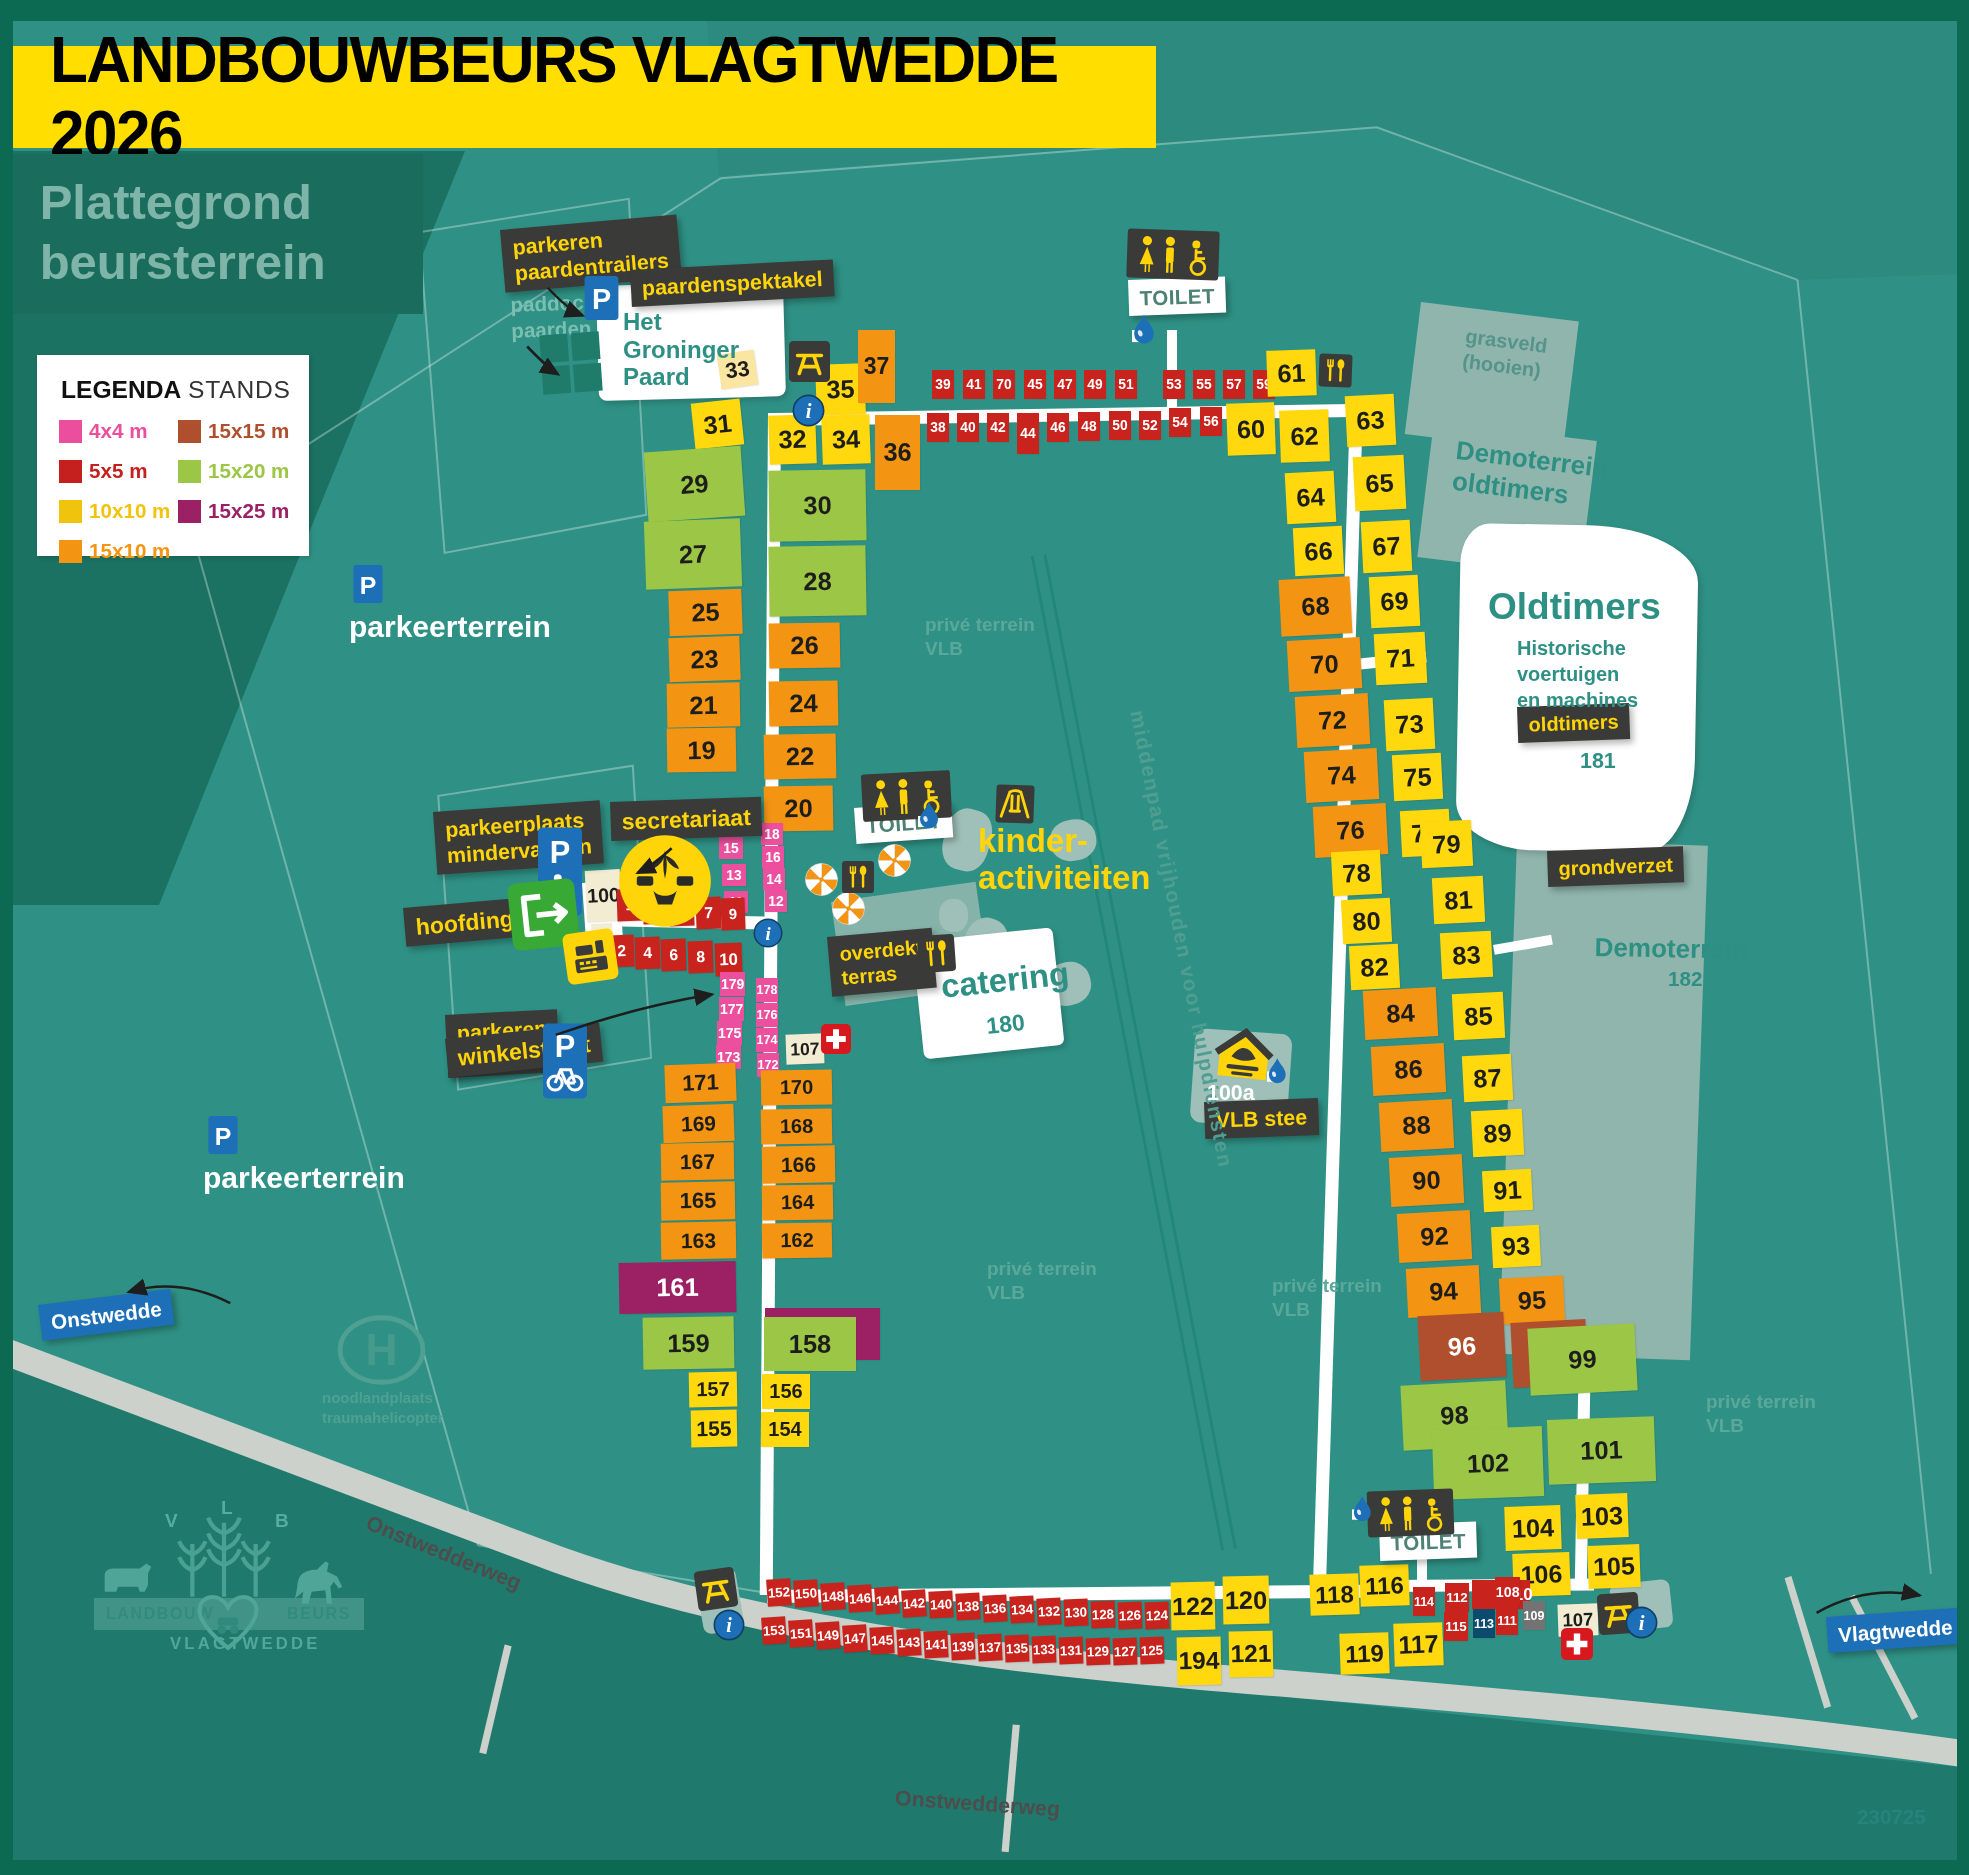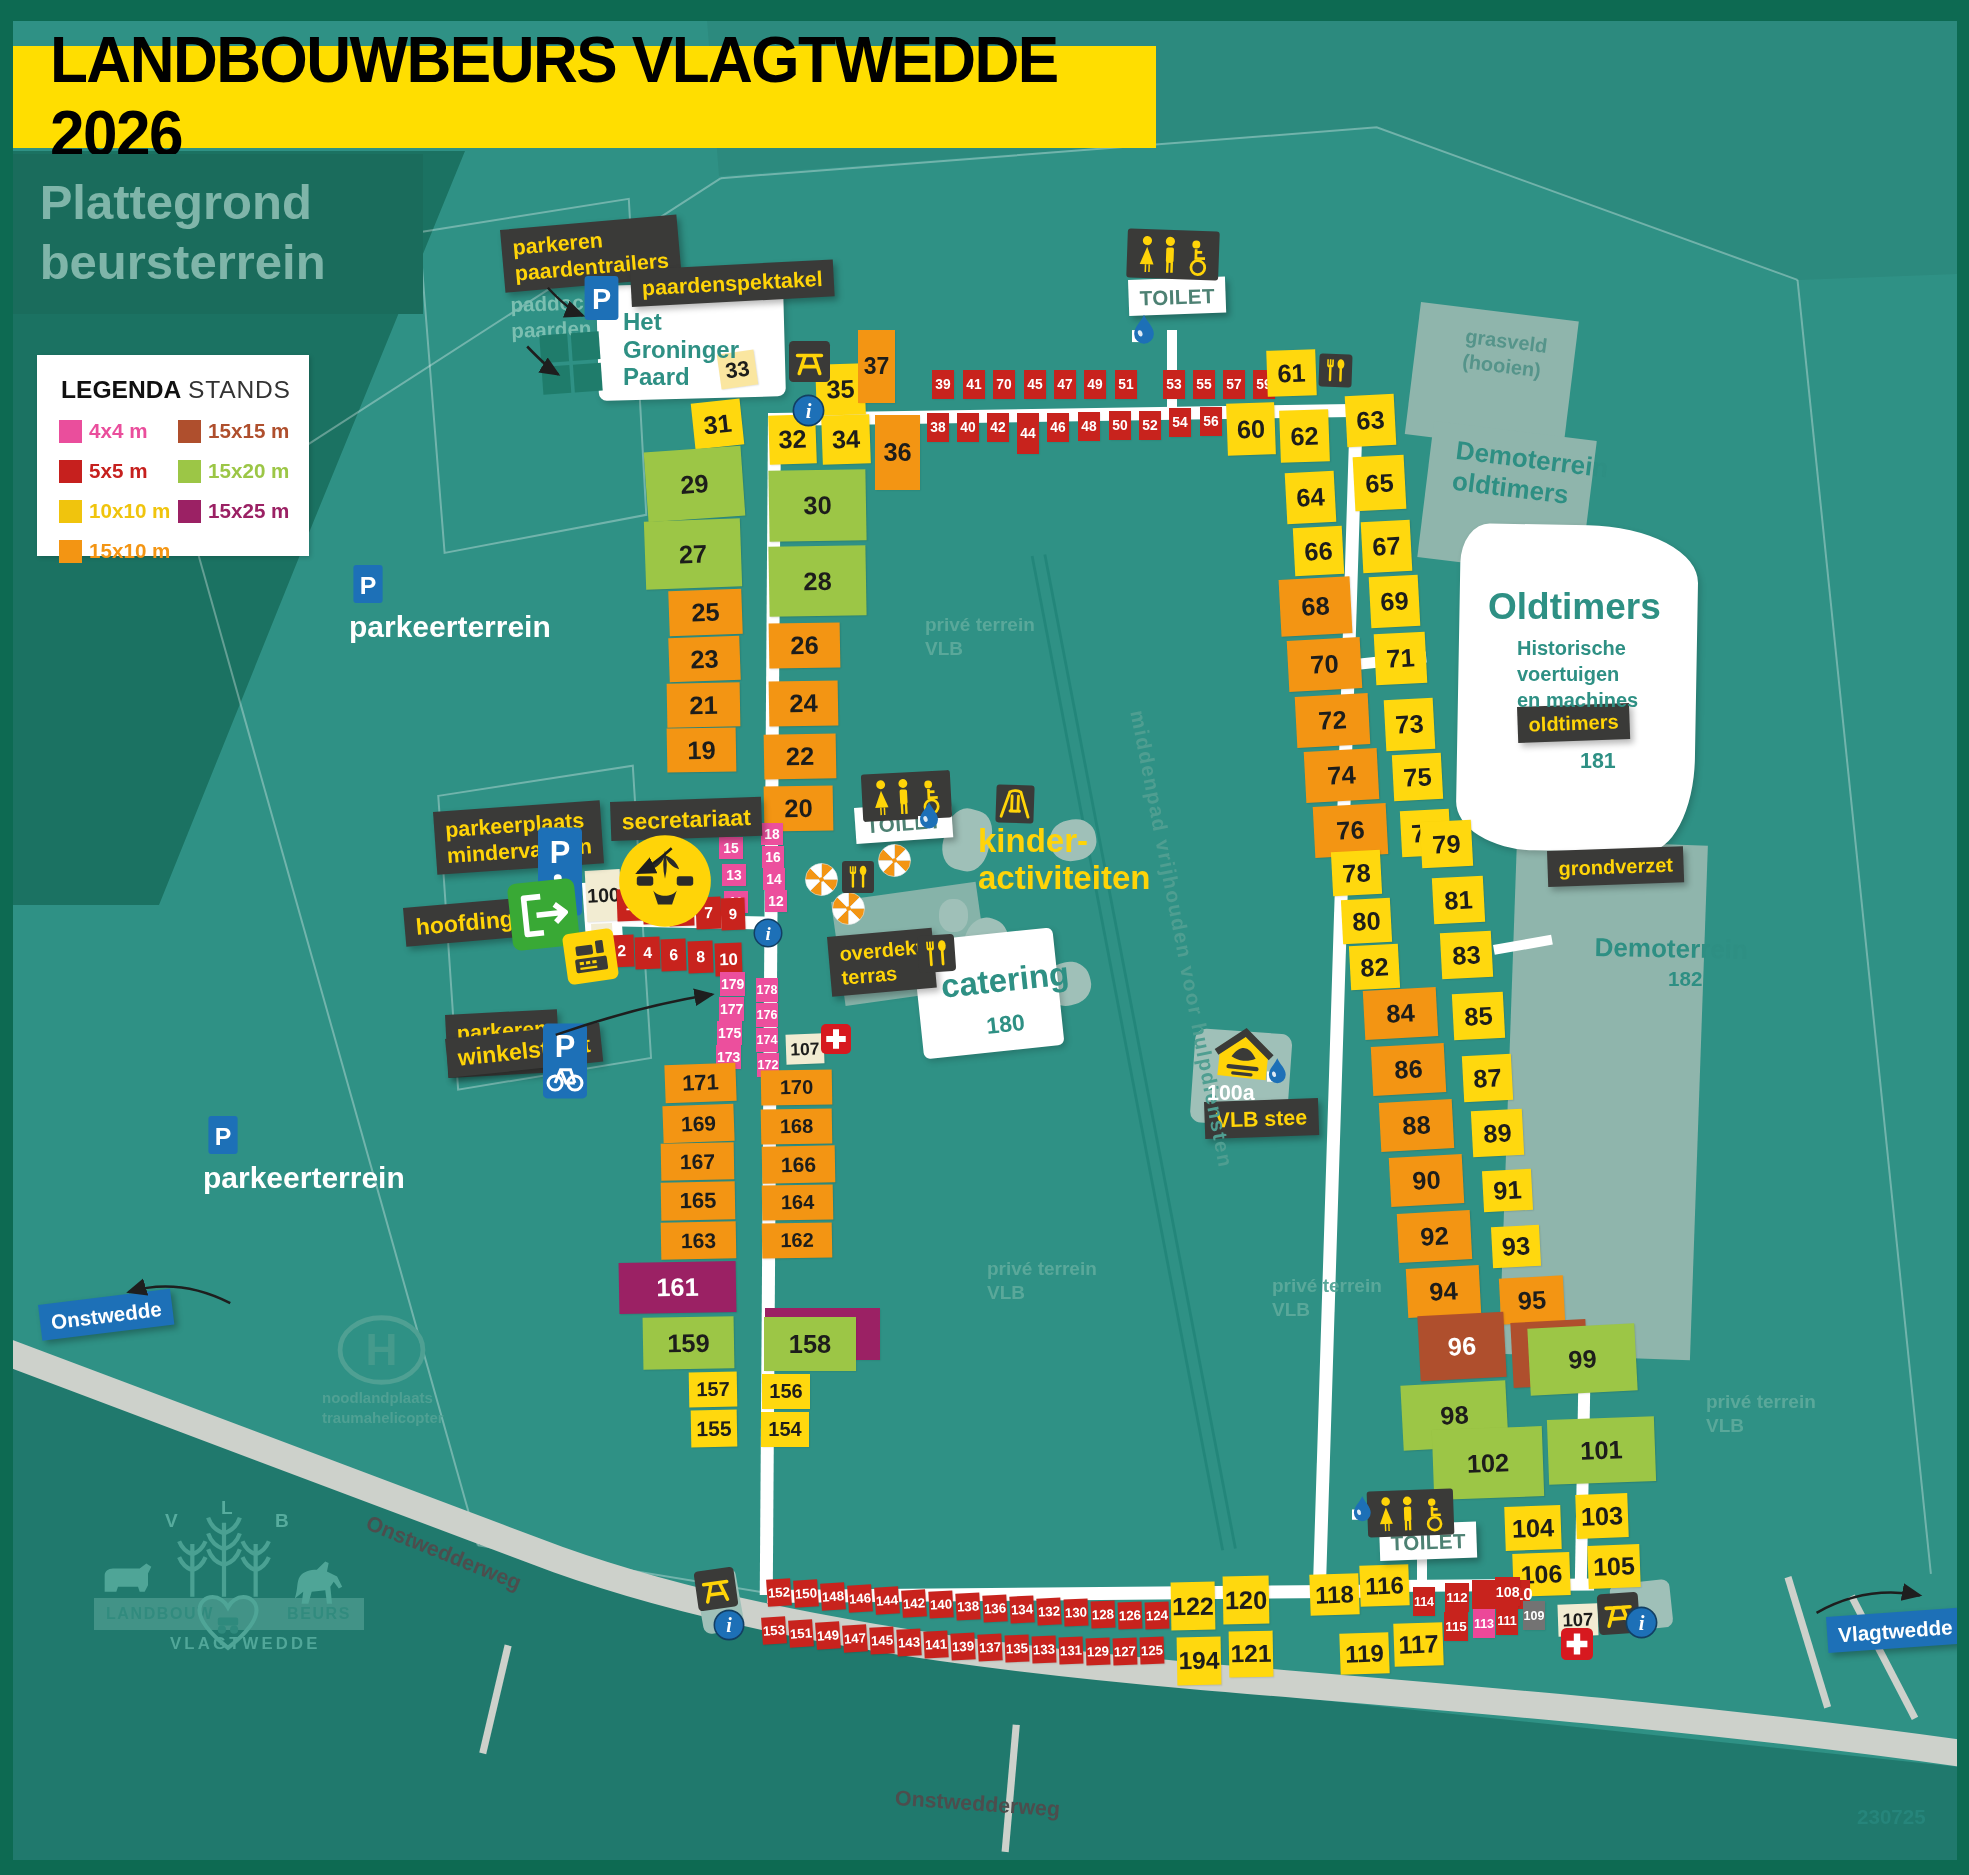--- a/index.html
+++ b/index.html
@@ -211,21 +211,21 @@
       <div class="stand" style="background: rgb(156, 198, 70); color: rgb(29, 29, 27); left: 1548px; top: 1418px; width: 107px; height: 65px; transform: rotate(-2deg); font-size: 25.4px;">101</div>
       <div class="stand" style="background: rgb(255, 216, 14); color: rgb(29, 29, 27); left: 1505px; top: 1506px; width: 56px; height: 44px; transform: rotate(-2deg); font-size: 25.4px;">104</div>
       <div class="stand" style="background: rgb(255, 216, 14); color: rgb(29, 29, 27); left: 1576px; top: 1494px; width: 52px; height: 44px; transform: rotate(-2deg); font-size: 25.4px;">103</div>
       <div class="stand" style="background: rgb(255, 216, 14); color: rgb(29, 29, 27); left: 1513px; top: 1553px; width: 57px; height: 43px; transform: rotate(-2deg); font-size: 25px;">106</div>
       <div class="stand" style="background: rgb(255, 216, 14); color: rgb(29, 29, 27); left: 1588px; top: 1545px; width: 52px; height: 43px; transform: rotate(-2deg); font-size: 25px;">105</div>
       <div class="stand" style="background: rgb(200, 35, 29); color: rgb(255, 255, 255); left: 1413px; top: 1587px; width: 22px; height: 29px; font-size: 12.5px;">114</div>
       <div class="stand" style="background: rgb(200, 35, 29); color: rgb(255, 255, 255); left: 1445px; top: 1583px; width: 24px; height: 29px; font-size: 13.3px;">112</div>
       <div class="stand" style="background: rgb(200, 35, 29); color: rgb(255, 255, 255); left: 1472px; top: 1580px; width: 22px; height: 29px; font-size: 17px; padding-left: 36px;">110</div>
       <div class="stand" style="background: rgb(200, 35, 29); color: rgb(255, 255, 255); left: 1495px; top: 1577px; width: 25.4px; height: 29px; font-size: 14.2px;">108</div>
       <div class="stand" style="background: rgb(200, 35, 29); color: rgb(255, 255, 255); left: 1444px; top: 1612px; width: 24px; height: 29px; font-size: 13.3px;">115</div>
-      <div class="stand" style="background: #ec4899; color: rgb(255, 255, 255); left: 1473px; top: 1609px; width: 22px; height: 29px; font-size: 12.5px;">113</div>
+      <div class="stand" style="background: #0c4a6e; color: rgb(255, 255, 255); left: 1473px; top: 1609px; width: 22px; height: 29px; font-size: 12.5px;">113</div>
       <div class="stand" style="background: rgb(200, 35, 29); color: rgb(255, 255, 255); left: 1496px; top: 1606px; width: 22px; height: 29px; font-size: 12.5px;">111</div>
       <div class="stand" style="background: #737373; color: rgb(255, 255, 255); left: 1523px; top: 1601px; width: 22px; height: 29px; font-size: 12.5px;">109</div>
       <div class="stand" style="background: rgb(242, 236, 210); color: rgb(29, 29, 27); left: 1558px; top: 1604px; width: 40px; height: 32px; transform: rotate(-2deg); font-size: 18.4px;">107</div>
       <div class="stand" style="background: rgb(255, 216, 14); color: rgb(29, 29, 27); left: 1360px; top: 1565px; width: 49px; height: 41px; transform: rotate(-2deg); font-size: 24px;">116</div>
       <div class="stand" style="background: rgb(255, 216, 14); color: rgb(29, 29, 27); left: 1310px; top: 1574px; width: 49px; height: 41px; transform: rotate(-2deg); font-size: 24px;">118</div>
       <div class="stand" style="background: rgb(255, 216, 14); color: rgb(29, 29, 27); left: 1394px; top: 1623px; width: 49px; height: 43px; transform: rotate(-2deg); font-size: 25px;">117</div>
       <div class="stand" style="background: rgb(255, 216, 14); color: rgb(29, 29, 27); left: 1340px; top: 1633px; width: 49px; height: 41px; transform: rotate(-2deg); font-size: 24px;">119</div>
       <div class="stand" style="background: rgb(255, 216, 14); color: rgb(29, 29, 27); left: 1223px; top: 1576px; width: 46px; height: 48px; transform: rotate(-1deg); font-size: 25.4px;">120</div>
       <div class="stand" style="background: rgb(255, 216, 14); color: rgb(29, 29, 27); left: 1171px; top: 1582px; width: 44px; height: 48px; transform: rotate(-1deg); font-size: 25px;">122</div>
       <div class="stand" style="background: rgb(255, 216, 14); color: rgb(29, 29, 27); left: 1229px; top: 1631px; width: 44px; height: 46px; transform: rotate(-1deg); font-size: 24.5px;">121</div>

